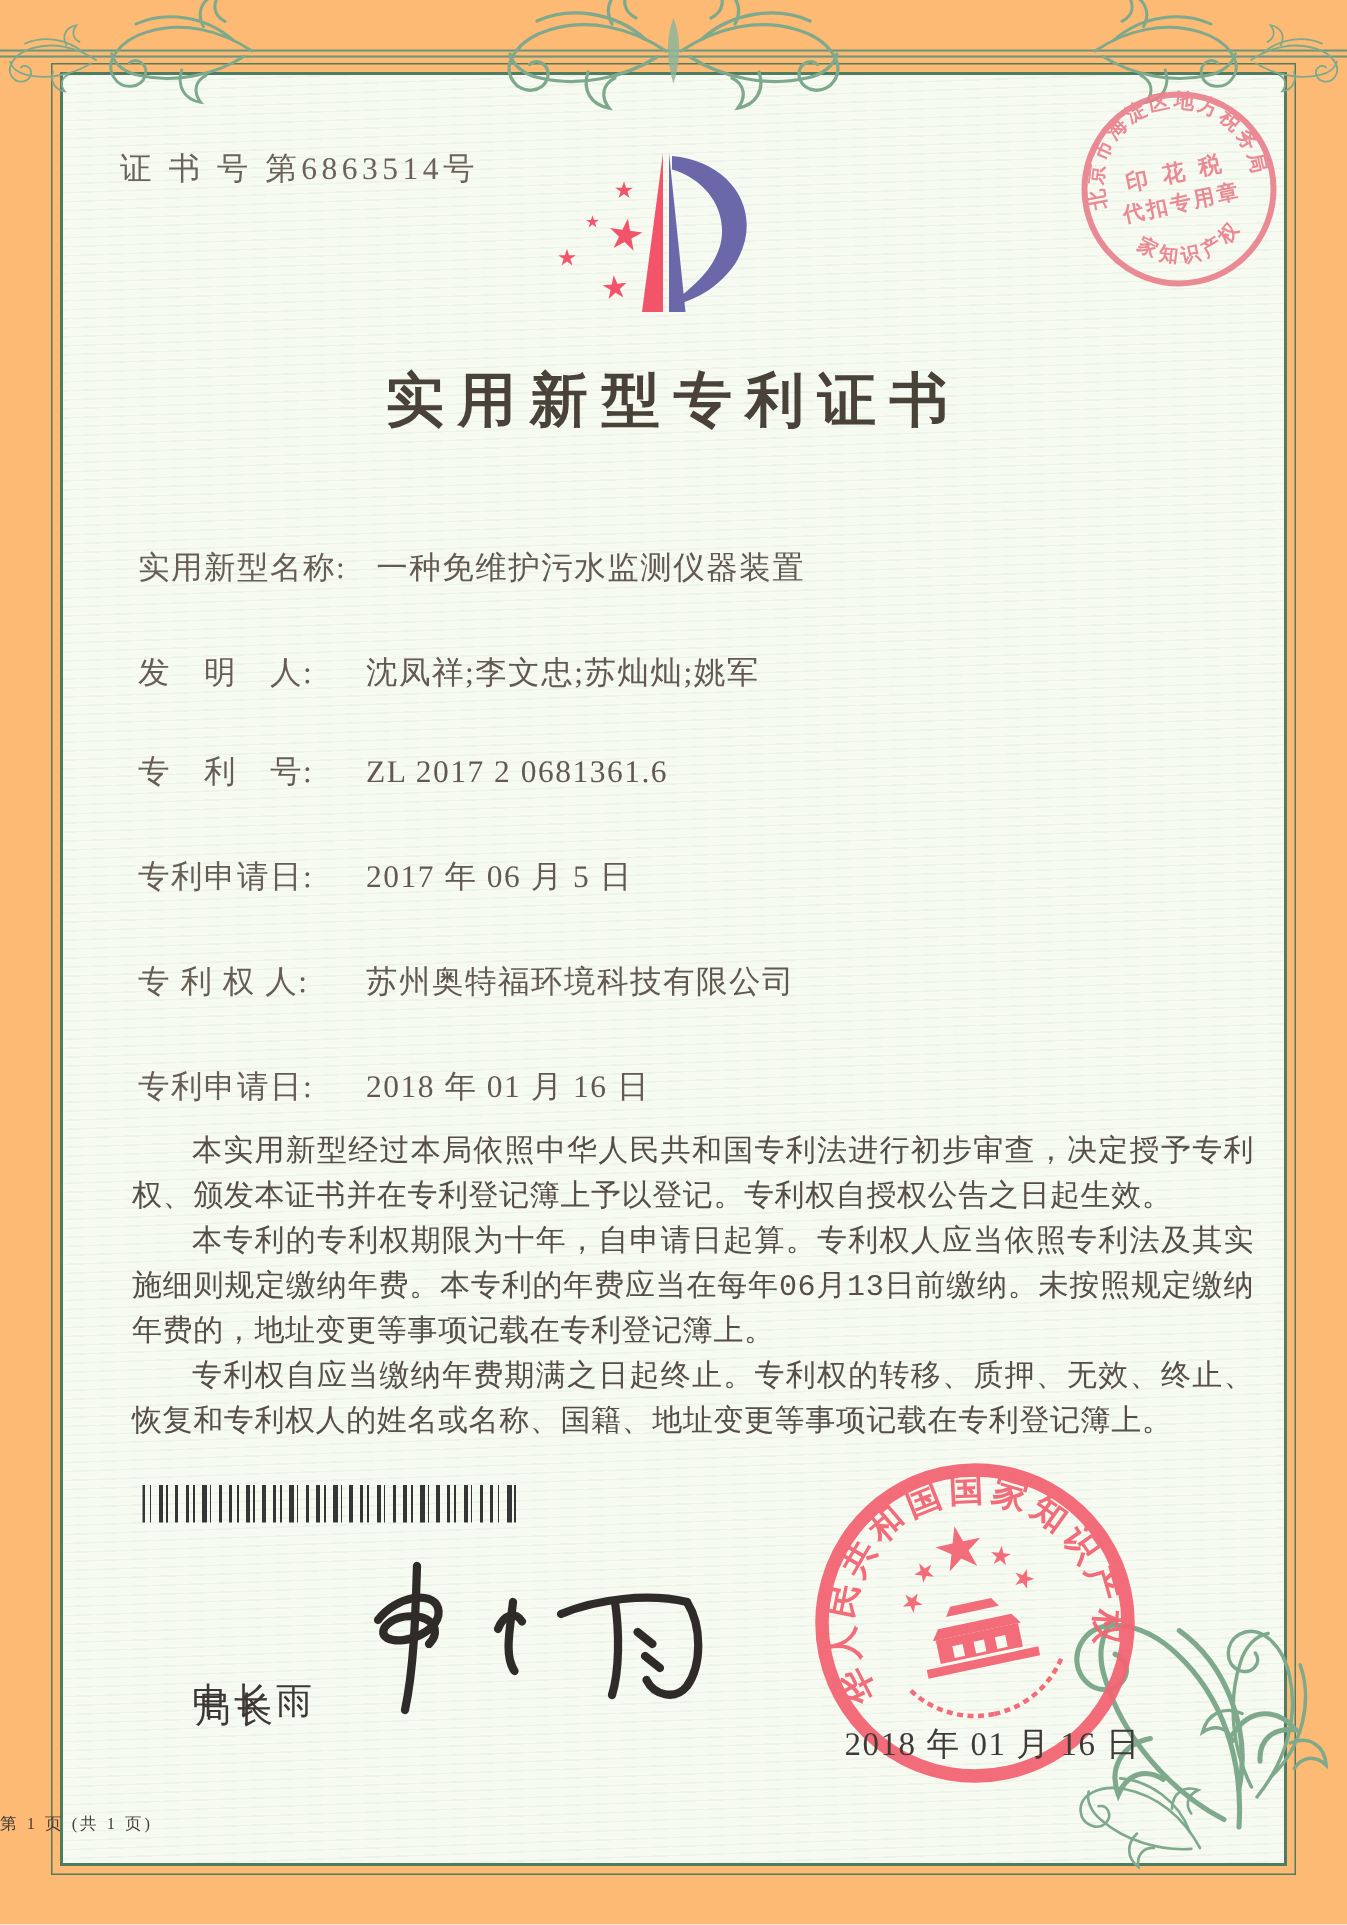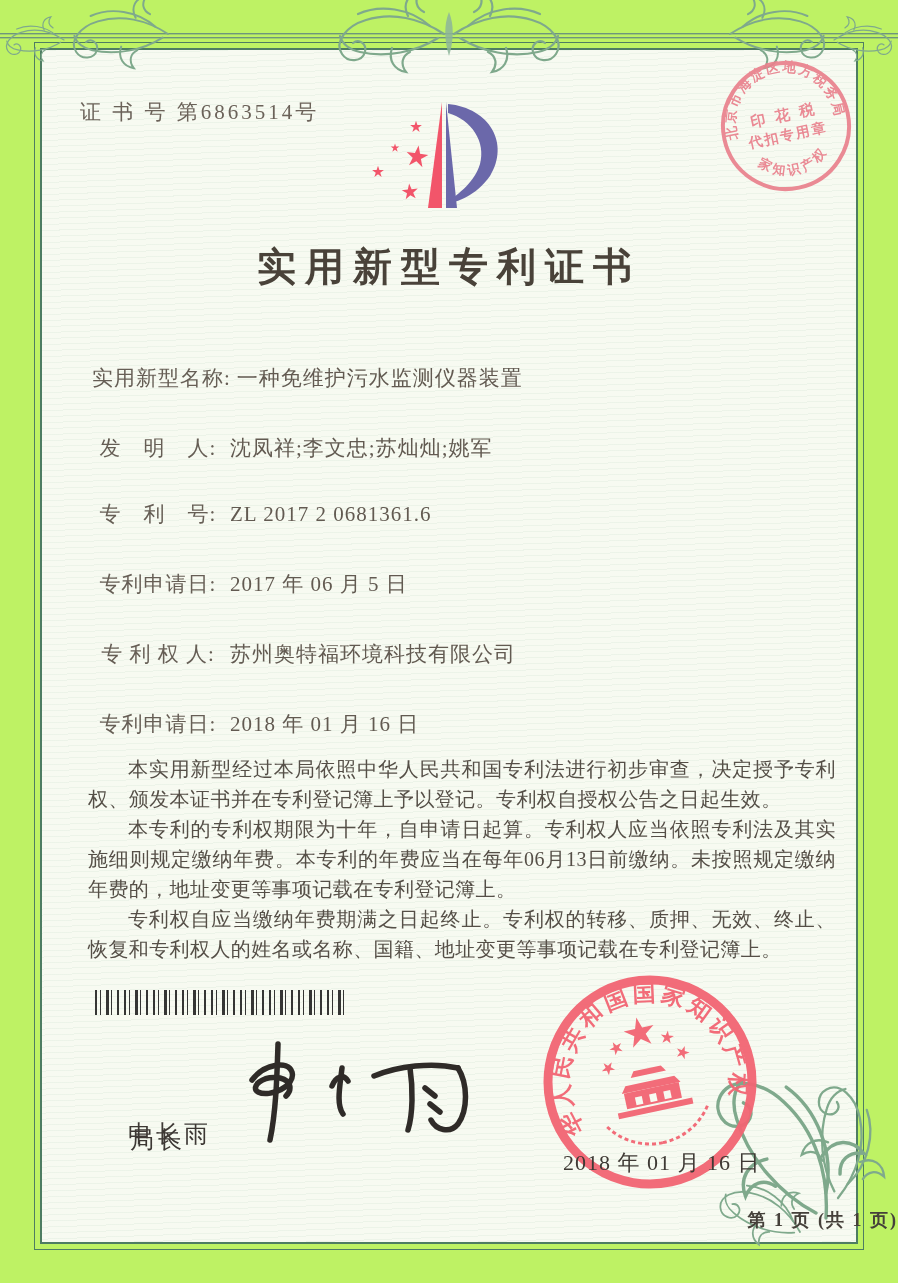--- a/index.html
+++ b/index.html
@@ -1,20 +1,20 @@
 <!DOCTYPE html>
 <html><head>
 <meta charset="utf-8">
 <style>
   html,body{margin:0;padding:0;background:#e9e9e6;}
   .page{
     position:relative;
     width:898px;height:1283px;
     margin:0 auto;
-    background:#bef264;
+    background:#fdba74;
     overflow:hidden;
     font-family:"Liberation Serif", serif;
     color:#4a443c;
   }
   
   .frame-outer{
     position:absolute;left:34px;top:42px;width:828px;height:1206px;
     border:1px solid #4e7d62;
   }
   .frame-inner{
@@ -31,28 +31,28 @@
     position:absolute;left:80px;top:98px;
     font-size:21px;letter-spacing:3px;color:#6b6259;
   }
   .title{
     position:absolute;left:0;top:240px;width:100%;
     text-align:center;font-size:39px;font-weight:600;
     letter-spacing:9px;color:#494239;margin:0;
   }
   .fields{position:absolute;left:92px;top:0;width:740px;}
   .field-row{position:absolute;left:0;font-size:21px;color:#665e55;white-space:nowrap;}
-  .flabel{display:inline-block;min-width:132px;letter-spacing:1px;text-align:center;}
-  .fvalue{margin-left:6px;letter-spacing:1px;color:#625a51;}
+  .flabel{display:inline-block;min-width:132px;letter-spacing:1px;}
+  .fvalue{margin-left:20px;letter-spacing:1px;color:#625a51;}
   .body-text{
     position:absolute;left:88px;top:754px;width:748px;
     font-size:20px;line-height:30px;color:#554f47;
     text-align:justify;letter-spacing:0.4px;
   }
-  .body-text p{margin:0;text-indent:2em;}
+  .body-text p{margin:0;text-indent:2em;font-family:Liberation Mono, monospace;}
   
   .barcode{
     position:absolute;left:95px;top:990px;width:252px;height:25px;
     background-image:repeating-linear-gradient(90deg,
       #1b1b1b 0,#1b1b1b 2px,transparent 2px,transparent 5px,
       #1b1b1b 5px,#1b1b1b 6px,transparent 6px,transparent 11px,
       #1b1b1b 11px,#1b1b1b 14px,transparent 14px,transparent 16px,
       #1b1b1b 16px,#1b1b1b 17px,transparent 17px,transparent 22px,
       #1b1b1b 22px,#1b1b1b 24px,transparent 24px,transparent 29px);
     opacity:.88;
@@ -70,22 +70,22 @@
   }
   .signature{position:absolute;left:222px;top:1028px;}
   
   .tax-stamp{position:absolute;left:708px;top:48px;opacity:.92;}
   .office-seal{position:absolute;left:534px;top:966px;opacity:.95;}
   .seal-date{
     position:absolute;left:563px;top:1148px;width:220px;
     font-size:22px;letter-spacing:1px;color:#3f3a35;z-index:5;
   }
   .footer{
-    position:absolute;left:0;top:1208px;width:100%;text-align:right;
-    font-size:18px;letter-spacing:2px;color:#45403a;font-weight:bold;
+    position:absolute;left:0;top:1208px;width:100%;text-align:left;
+    font-size:11px;letter-spacing:2px;color:#45403a;
   }
   .logo{position:absolute;left:358px;top:86px;}
 </style>
 </head>
 <body>
 
 <div class="page">
 
   <div class="frame-outer"></div>
   <div class="frame-inner"></div>

